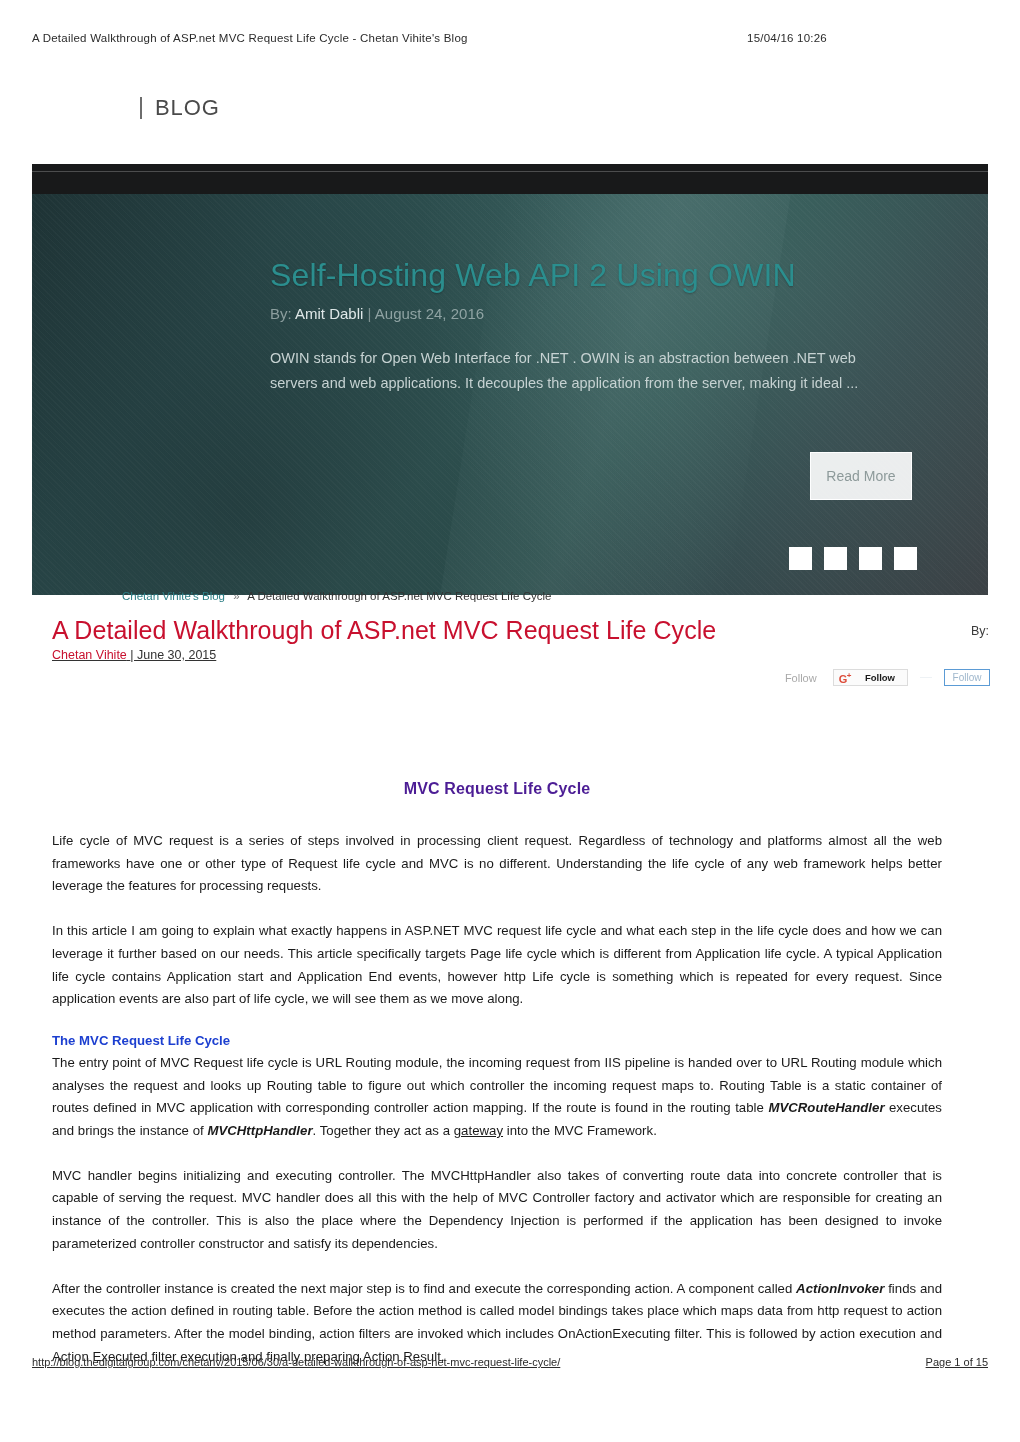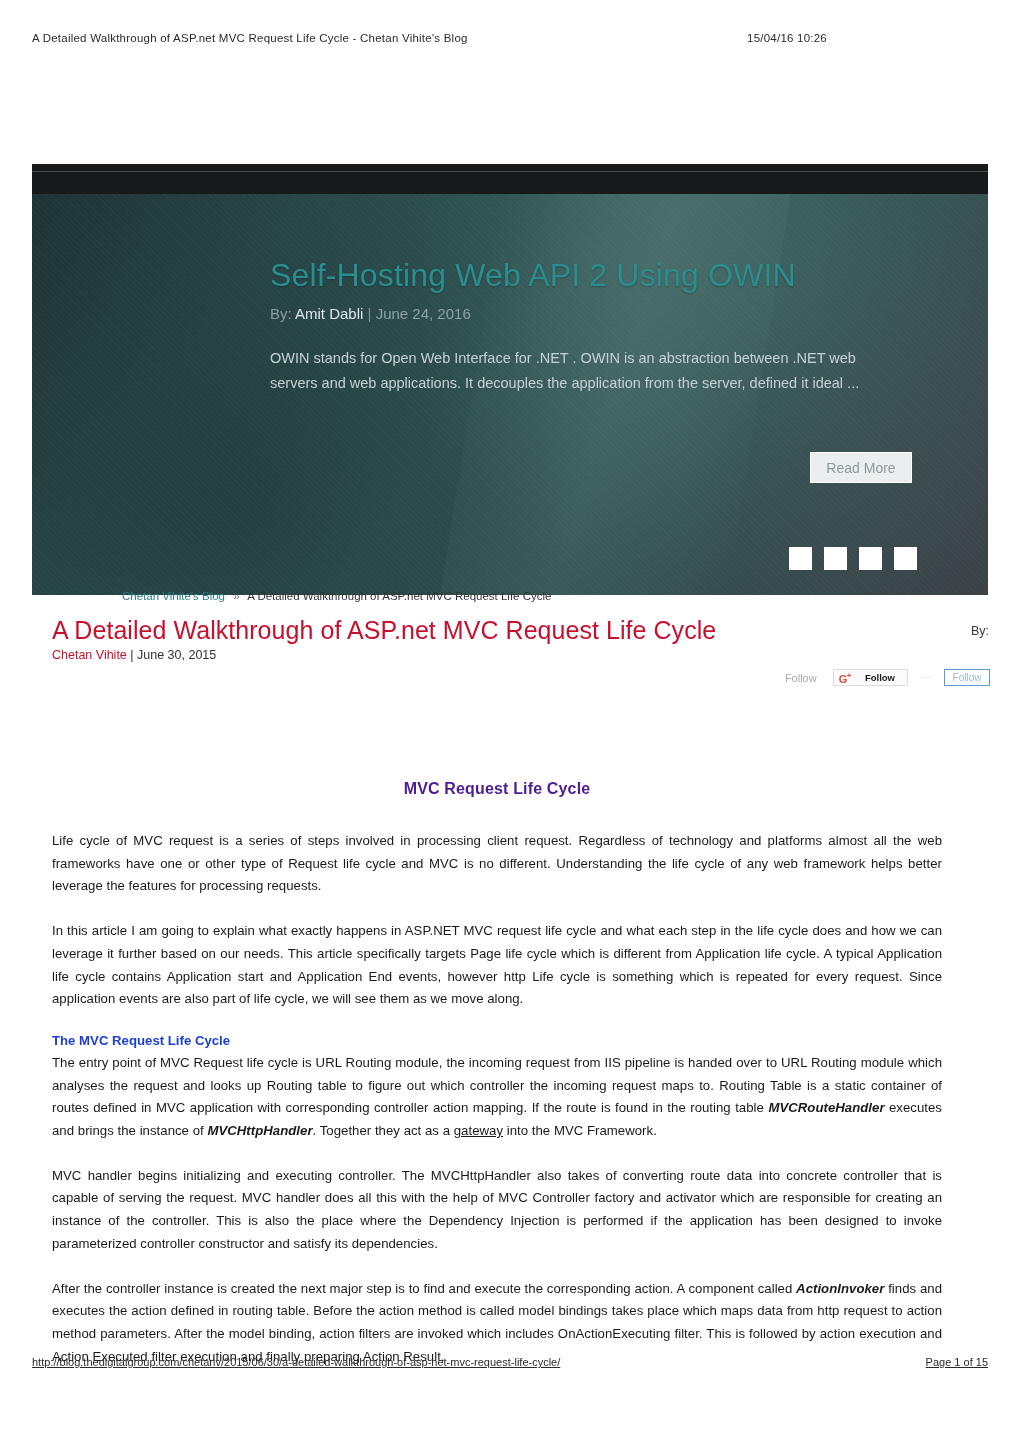--- a/index.html
+++ b/index.html
@@ -108,21 +108,21 @@
   .hero-meta .hm-author { color: #dfe8e8; }
   .hero-meta .hm-sep { color: #7d9090; }
   .hero-meta .hm-date { color: #8fa3a3; }
   .hero-excerpt {
     font-size: 14.5px; line-height: 1.72;
     color: #c6d2d2;
     max-width: 620px;
   }
   .hero-readmore {
     position: absolute; left: 778px; top: 288px;
-    width: 102px; height: 31px;
+    width: 102px; height: 48px;
     display: flex; align-items: center; justify-content: center;
     background: rgba(255,255,255,0.90);
     border: 1px solid rgba(255,255,255,0.95);
     color: #8d9a9a;
     font-size: 14px;
     z-index: 4;
   }
   .hero-dots {
     position: absolute; left: 757px; top: 383px;
     display: flex; gap: 12px;
@@ -148,21 +148,21 @@
     position: absolute; left: 52px; top: 615px;
     width: 760px;
     font-size: 25px; font-weight: 400;
     color: #c8102e;
     line-height: 1.2;
     letter-spacing: 0.002em;
     margin: 0;
   }
   .post-meta {
     position: absolute; left: 52px; top: 648px;
-    font-size: 12.5px; color: #333;
+    font-size: 12.5px; color: #333; text-decoration: underline;
   }
   .post-meta .pm-author { color: #c8102e; }
   .by-label {
     position: absolute; right: 31px; top: 624px;
     font-size: 12.5px; color: #3a3a3a;
   }
 
   
   .social-row {
     position: absolute; right: 30px; top: 669px;
@@ -237,34 +237,38 @@
 </head>
 <body>
 
 <div class="page">
 
   <div class="print-header">
     <span class="ph-title">A Detailed Walkthrough of ASP.net MVC Request Life Cycle - Chetan Vihite's Blog</span>
     <span class="ph-date">15/04/16 10:26</span>
   </div>
 
+  <div class="logo-row">
+    <span class="logo-bar"></span>
+    <span class="logo-text">BLOG</span>
+  </div>
 
   <div class="hero">
     <div class="hero-navbar"></div>
     <div class="hero-bg"></div>
 
     <div class="hero-content">
       <h1 class="hero-title">Self-Hosting Web API 2 Using OWIN</h1>
       <div class="hero-meta">
         <span class="hm-by">By:</span>
         <span class="hm-author">Amit Dabli</span>
         <span class="hm-sep">|</span>
-        <span class="hm-date">June 24, 2016</span>
+        <span class="hm-date">August 24, 2016</span>
       </div>
-      <div class="hero-excerpt">OWIN stands for Open Web Interface for .NET . OWIN is an abstraction between .NET web servers and web applications. It decouples the application from the server, defined it ideal ...</div>
+      <div class="hero-excerpt">OWIN stands for Open Web Interface for .NET . OWIN is an abstraction between .NET web servers and web applications. It decouples the application from the server, making it ideal ...</div>
     </div>
 
     <div class="hero-readmore">Read More</div>
 
     <div class="hero-dots">
       <span class="hero-dot"></span>
       <span class="hero-dot"></span>
       <span class="hero-dot"></span>
       <span class="hero-dot"></span>
     </div>

